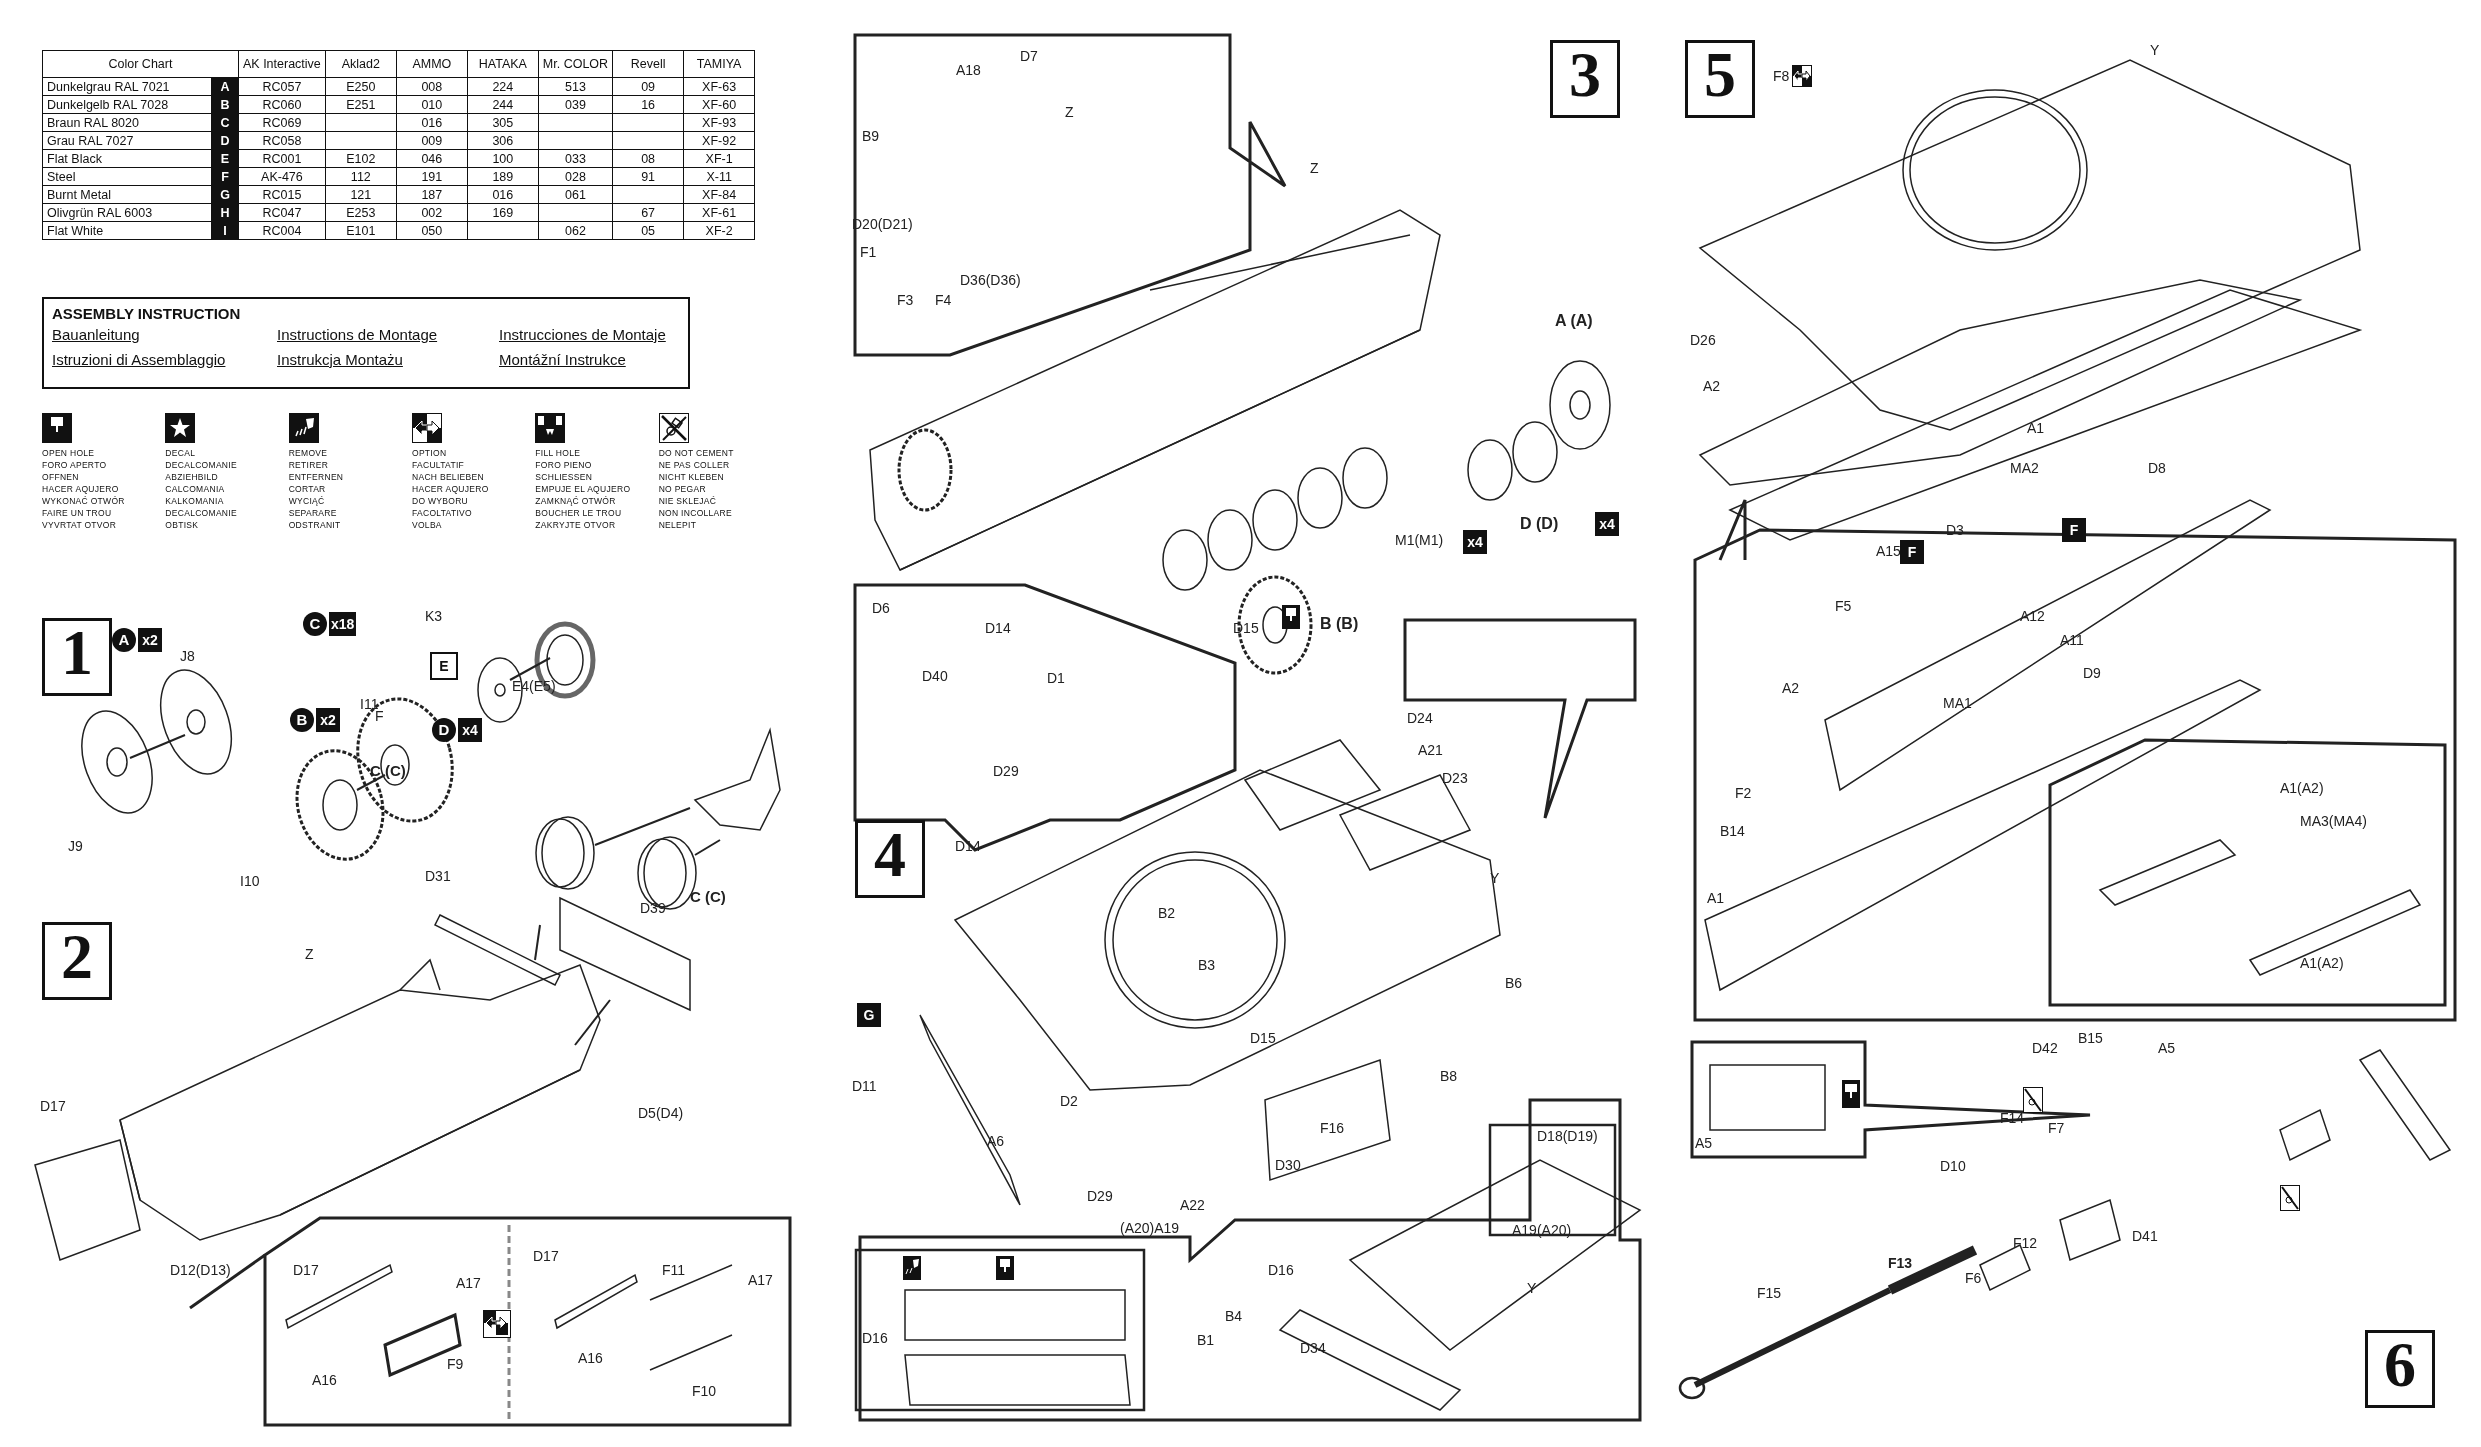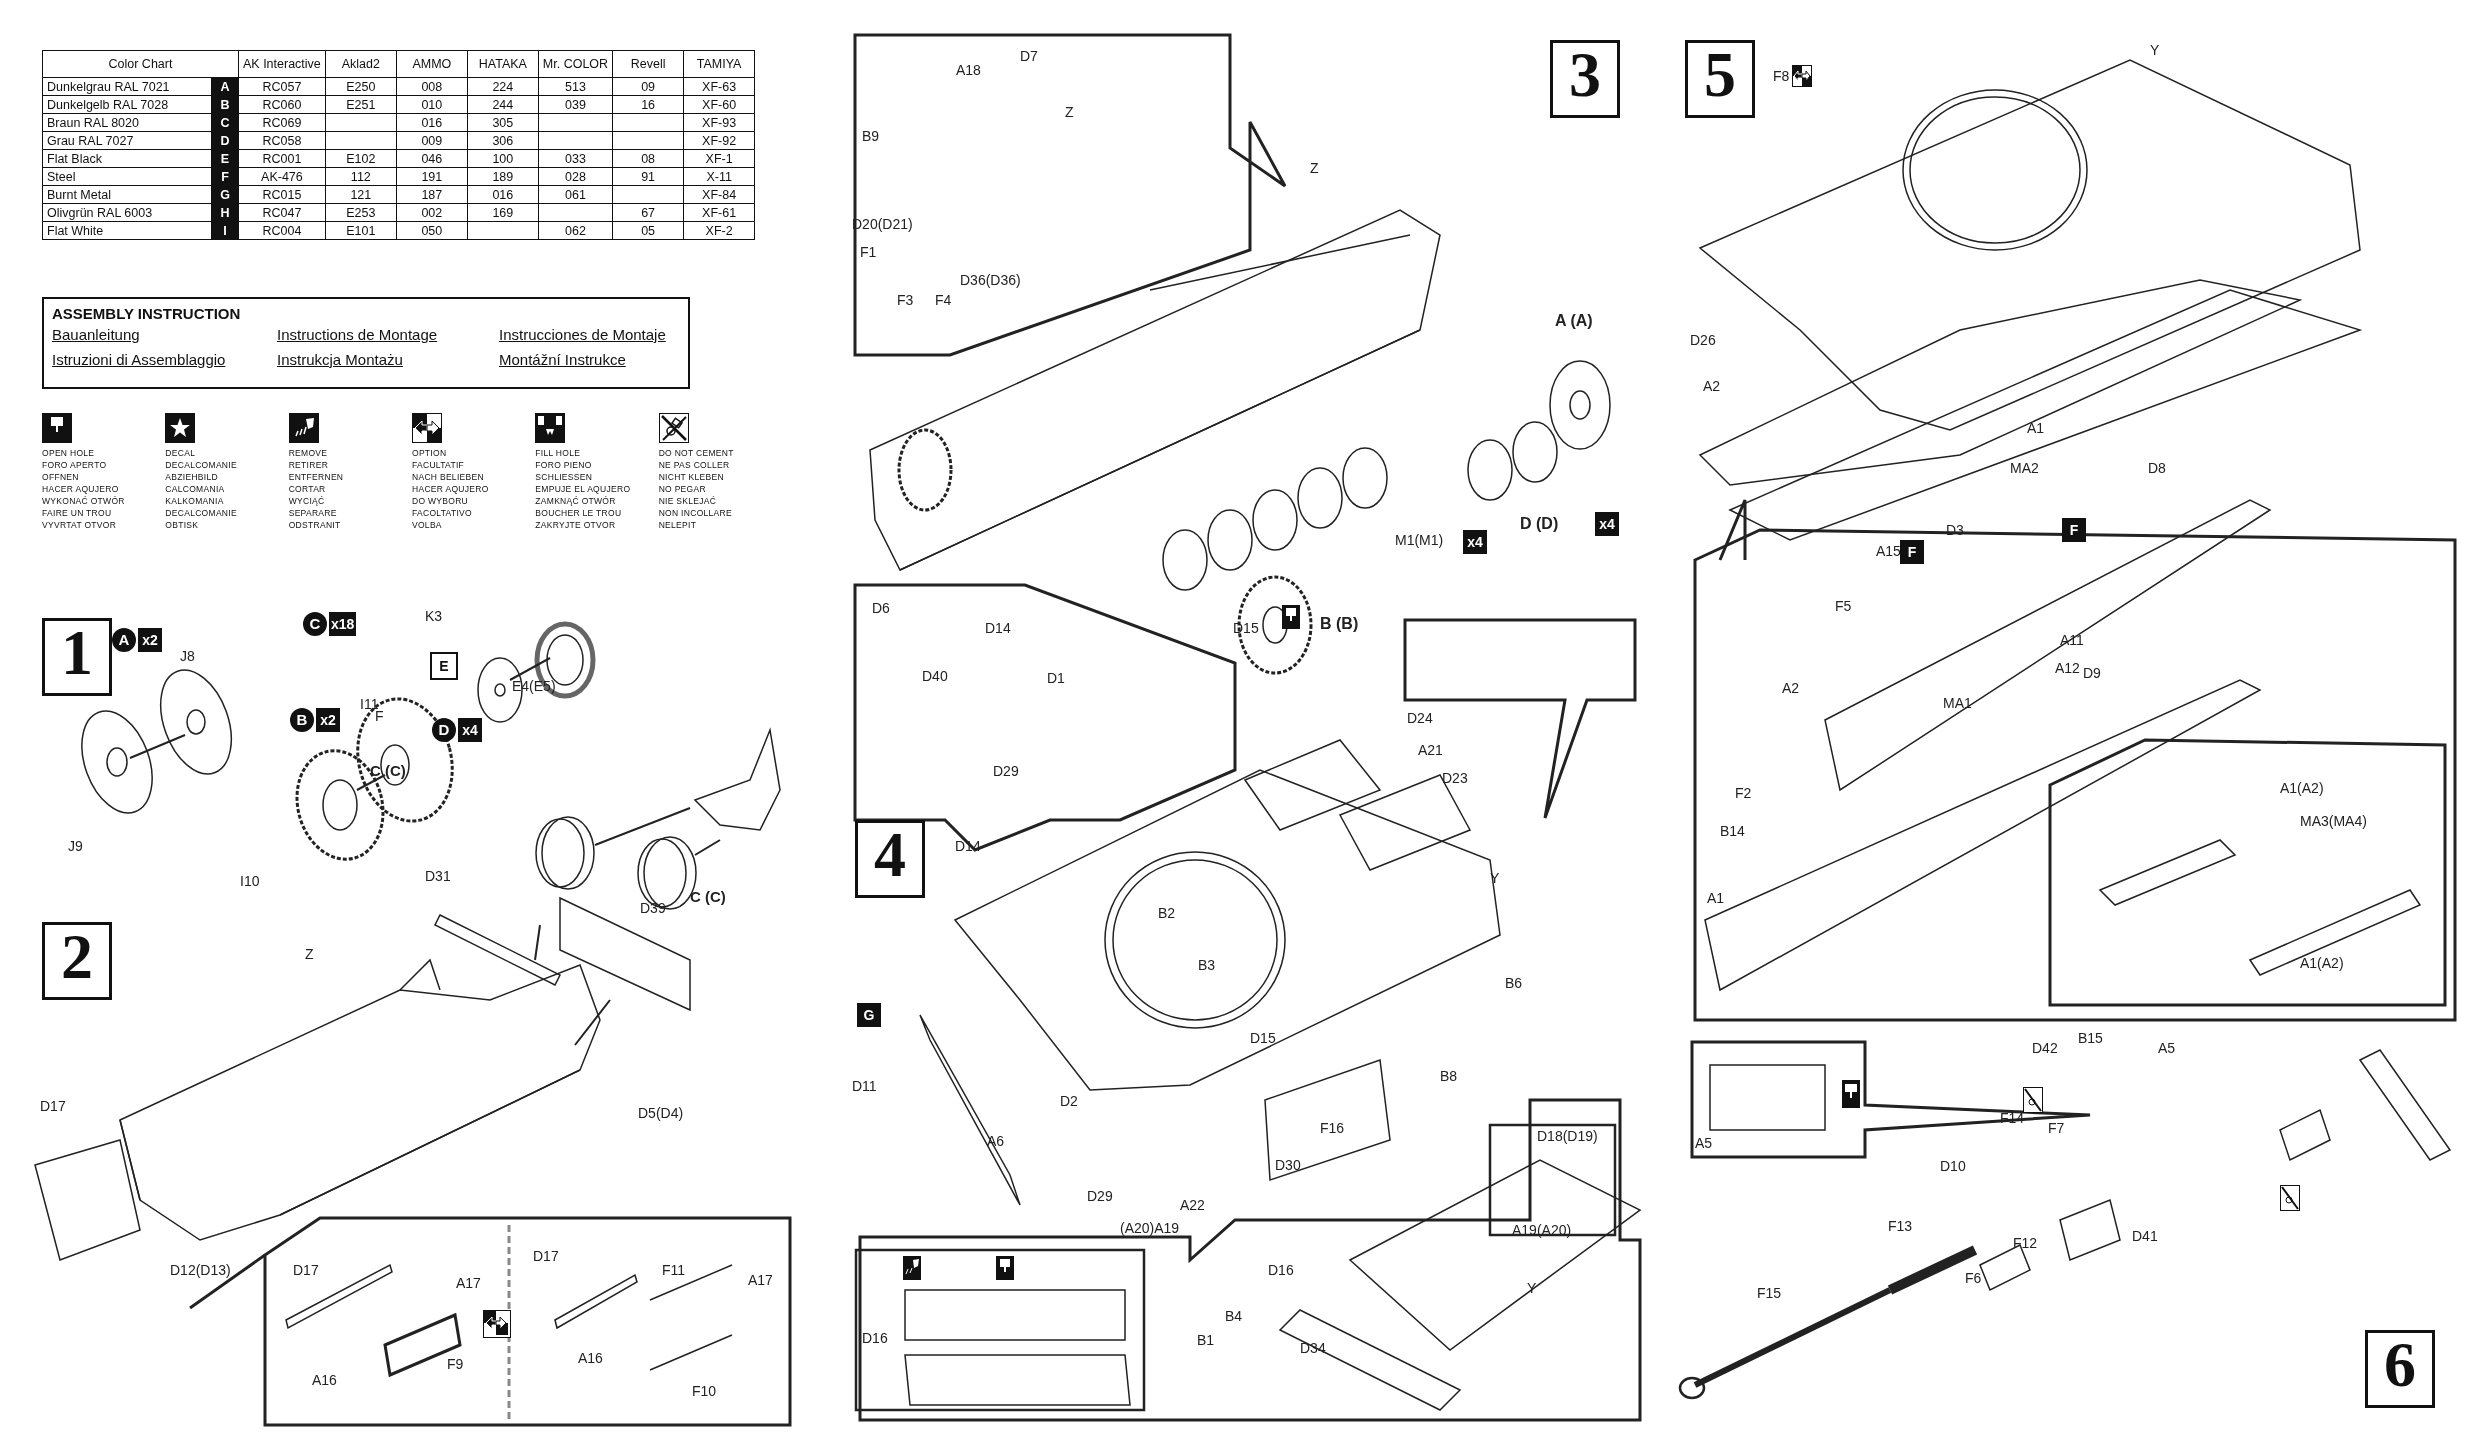--- a/index.html
+++ b/index.html
@@ -482,41 +482,41 @@
 <div class="lbl" style="left:1690px;top:332px;text-align:center;">D26</div>
 <div class="lbl" style="left:1703px;top:378px;">A2</div>
 <div class="lbl" style="left:2027px;top:420px;">A1</div>
 <div class="lbl" style="left:2010px;top:460px;">MA2</div>
 <div class="lbl" style="left:2148px;top:460px;">D8</div>
 <div class="lbl" style="left:1876px;top:543px;">A15</div>
 <div class="sq" style="left:1900px;top:540px;">F</div>
 <div class="lbl" style="left:1946px;top:522px;">D3</div>
 <div class="sq" style="left:2062px;top:518px;">F</div>
 <div class="lbl" style="left:1835px;top:598px;">F5</div>
-<div class="lbl" style="left:2020px;top:660px;margin-left:35px;">A12</div>
+<div class="lbl" style="left:2020px;top:608px;">A12</div>
 <div class="lbl" style="left:2060px;top:632px;">A11</div>
 <div class="lbl" style="left:2083px;top:665px;">D9</div>
 <div class="lbl" style="left:1782px;top:680px;">A2</div>
 <div class="lbl" style="left:1943px;top:695px;">MA1</div>
 <div class="lbl" style="left:1735px;top:785px;">F2</div>
 <div class="lbl" style="left:1720px;top:823px;">B14</div>
 <div class="lbl" style="left:1707px;top:890px;">A1</div>
 <div class="lbl" style="left:2280px;top:780px;">A1(A2)</div>
 <div class="lbl" style="left:2300px;top:813px;">MA3(MA4)</div>
 <div class="lbl" style="left:2300px;top:955px;">A1(A2)</div>
 
 <div class="lbl" style="left:2032px;top:1040px;">D42</div>
 <div class="lbl" style="left:2078px;top:1030px;">B15</div>
 <div class="lbl" style="left:2158px;top:1040px;">A5</div>
 <div class="lbl" style="left:2000px;top:1110px;">F14</div>
 <div class="lbl" style="left:2048px;top:1120px;">F7</div>
 <div class="lbl" style="left:1940px;top:1158px;">D10</div>
 <div class="lbl" style="left:2013px;top:1235px;">F12</div>
 <div class="lbl" style="left:2132px;top:1228px;">D41</div>
-<div class="lbl" style="left:1888px;top:1218px;">F13</div>
+<div class="lbl" style="left:1888px;top:1255px;font-weight:bold;">F13</div>
 <div class="lbl" style="left:1965px;top:1270px;">F6</div>
 <div class="lbl" style="left:1757px;top:1285px;">F15</div>
 <div class="lbl" style="left:1695px;top:1135px;">A5</div>
 <div class="icon-box" style="left:1842px;top:1080px;width:18px;height:28px;"><svg width="18" height="28">
       <rect x="3" y="4" width="12" height="8" fill="#fff"></rect>
       <rect x="8" y="12" width="2" height="6" fill="#fff"></rect>
     </svg></div>
 <div class="icon-box" style="left:2023px;top:1087px;width:18px;height:24px;background:#fff;border:1.5px solid #111;"><svg width="18" height="24">
       <line x1="1" y1="1" x2="17" y2="23" stroke="#111" stroke-width="2"></line>
       <circle cx="8" cy="14" r="3" fill="none" stroke="#111"></circle>

